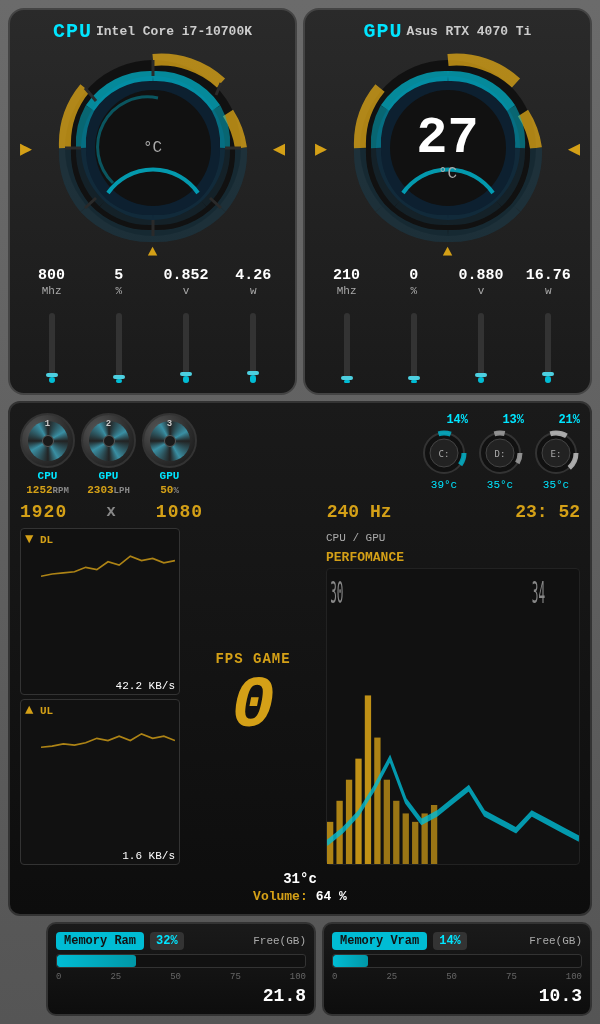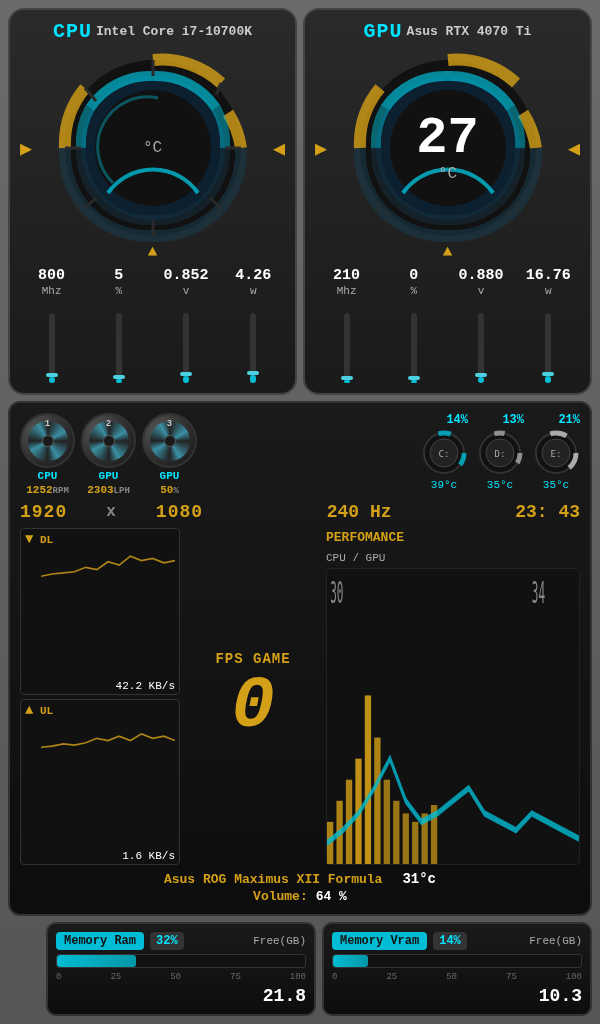--- a/index.html
+++ b/index.html
@@ -811,21 +811,21 @@
 
     <div class="res-row">
       <span class="res-text">1920</span>
       <span class="res-text res-sep"> x </span>
       <span class="res-text">1080</span>
       <span style="flex:1;"></span>
       <span class="hz-text">
         <span>240</span> <span>Hz</span>
       </span>
       <span style="flex:1;"></span>
-      <span class="time-text">23: 43</span>
+      <span class="time-text">23: 52</span>
     </div>
 
     <div class="charts-fps-row">
 
       <div class="network-charts">
         <div class="net-chart">
           <span class="net-label">
             <span style="color:#d4a017;font-size:14px;">▼</span>
             <span>DL</span>
           </span>
@@ -847,24 +847,24 @@
         </div>
       </div>
 
       <div class="fps-section">
         <span class="fps-label">FPS GAME</span>
         <span class="fps-value">0</span>
       </div>
 
       <div class="perf-section">
         <div>
+          <span class="perf-sublabel">CPU / GPU</span>
+        </div>
+        <div>
           <span class="perf-label">PERFOMANCE</span>
-        </div>
-        <div>
-          <span class="perf-sublabel">CPU / GPU</span>
         </div>
         <div class="perf-chart">
           <svg width="100%" height="100%" viewBox="0 0 160 70" preserveAspectRatio="none">
 
             <rect x="0" y="60" width="4" height="10" fill="#d4a017" opacity="0.8"></rect>
             <rect x="6" y="55" width="4" height="15" fill="#d4a017" opacity="0.8"></rect>
             <rect x="12" y="50" width="4" height="20" fill="#d4a017" opacity="0.8"></rect>
             <rect x="18" y="45" width="4" height="25" fill="#d4a017" opacity="0.9"></rect>
             <rect x="24" y="30" width="4" height="40" fill="#d4a017" opacity="0.9"></rect>
             <rect x="30" y="40" width="4" height="30" fill="#d4a017" opacity="0.8"></rect>
@@ -880,21 +880,20 @@
             <text x="2" y="8" fill="#888" font-size="7" font-family="monospace">30</text>
             <text x="130" y="8" fill="#888" font-size="7" font-family="monospace">34</text>
           </svg>
         </div>
       </div>
 
     </div>
 
     <div style="display:flex;flex-direction:column;align-items:center;gap:2px;">
       <div class="mobo-row">
-        <span class="mobo-name">Asus ROG Maximus XII Formula</span>
         <span class="mobo-temp">31°c</span>
       </div>
       <div class="volume-row">
         <span class="volume-label">Volume:</span>
         <span class="volume-value">64 %</span>
       </div>
     </div>
 
   </div>
 

